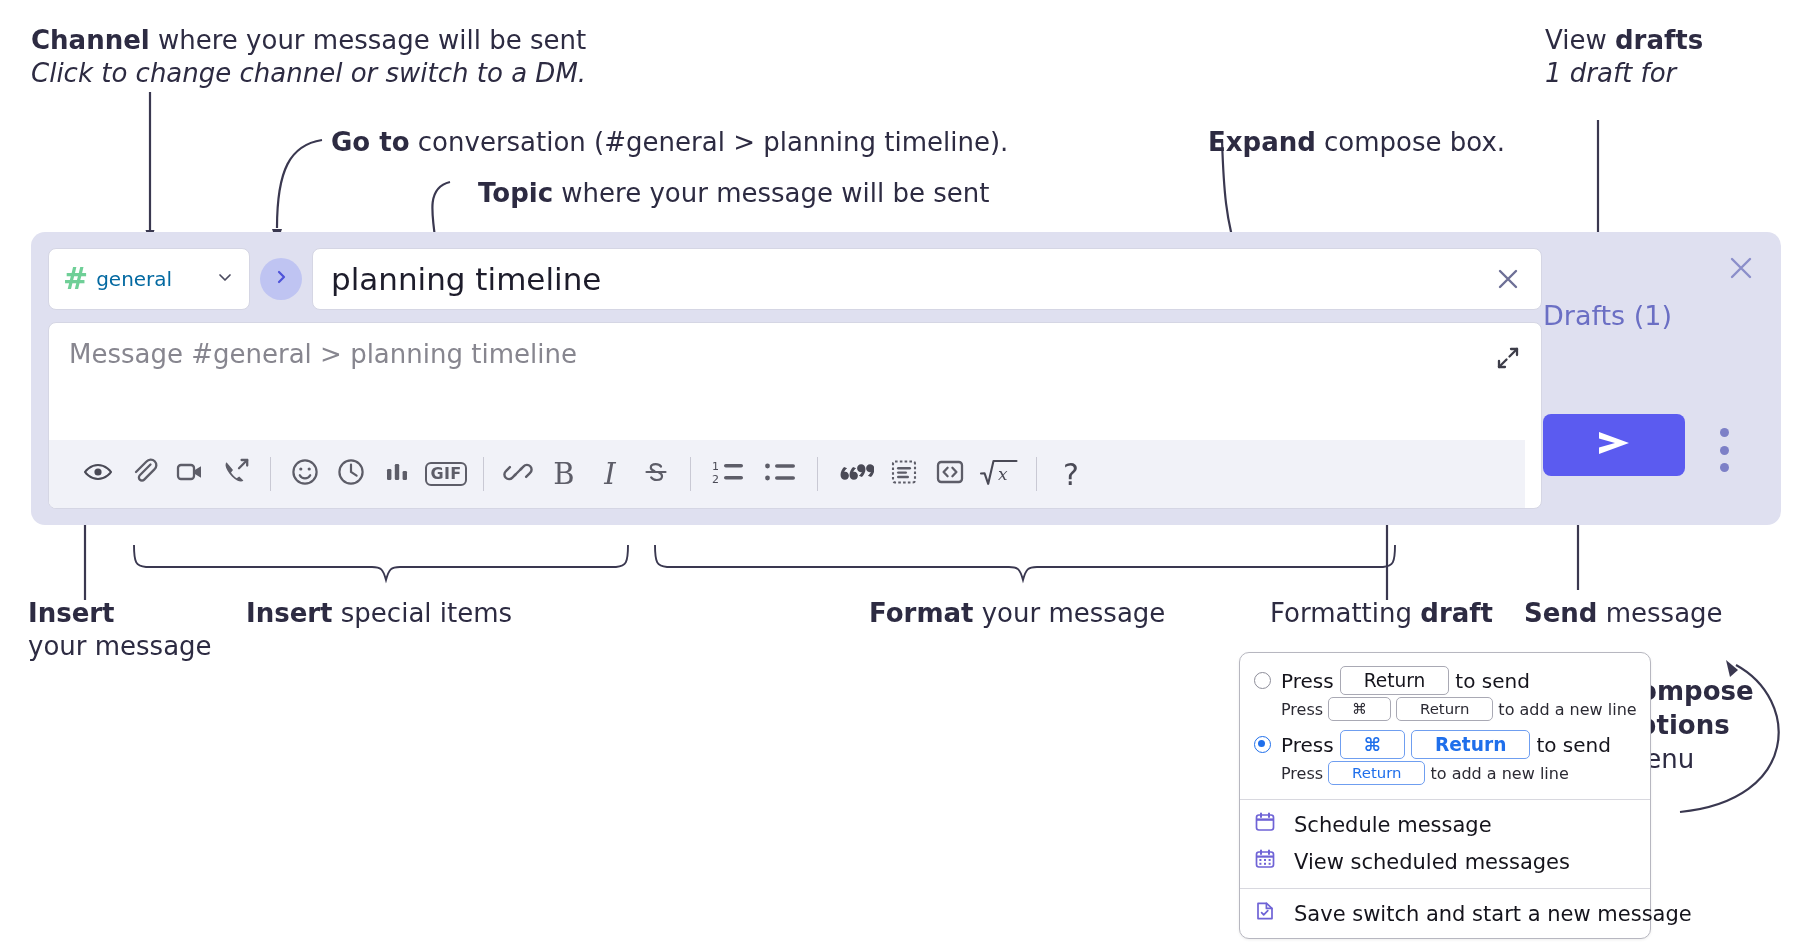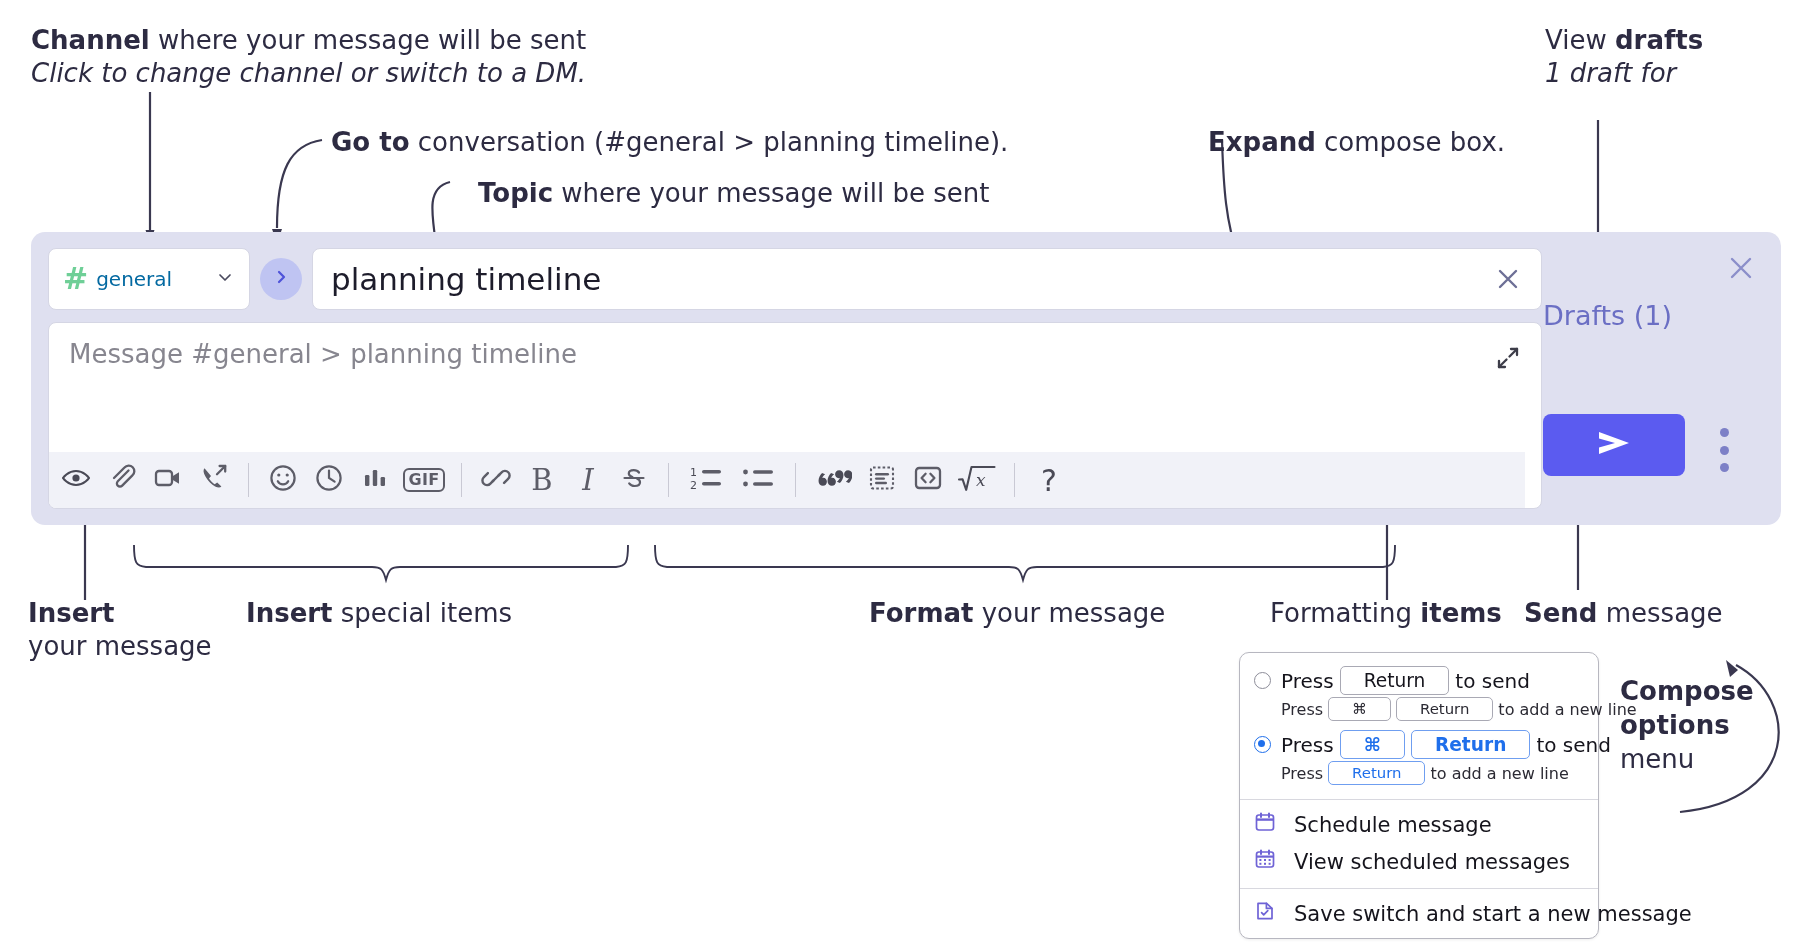--- a/index.html
+++ b/index.html
@@ -149,25 +149,25 @@
   }
   .expand-btn {
     position: absolute;
     right: 18px;
     top: 20px;
     cursor: pointer;
   }
   .toolbar {
     position: absolute;
     left: 0; right: 16px; bottom: 0;
-    height: 56px;
+    height: 68px;
     background: #f1f2f8;
     display: flex;
     align-items: center;
-    padding-left: 4px;
+    padding-left: 26px;
     box-sizing: border-box;
   }
   .tb {
     width: 46px;
     height: 46px;
     display: flex;
     align-items: center;
     justify-content: center;
     cursor: pointer;
     color: #5d5d68;
@@ -255,21 +255,21 @@
     height: 9px;
     border-radius: 50%;
     background: #7d80c7;
   }
 
   
   #popup {
     position: absolute;
     left: 1239px;
     top: 652px;
-    width: 360px;
+    width: 412px;
     background: #ffffff;
     border: 1px solid #b7b7c0;
     border-radius: 10px;
     box-sizing: border-box;
     font-family: "DejaVu Sans", sans-serif;
     padding: 10px 0 6px 0;
     box-shadow: 0 1px 3px rgba(0,0,0,0.07);
   }
   .opt-row {
     display: flex;
@@ -419,21 +419,21 @@
 
 <div class="anno" style="left:246px; top:597px;">
   <b>Insert</b><span> special items</span>
 </div>
 
 <div class="anno" style="left:869px; top:597px;">
   <b>Format</b><span> your message</span>
 </div>
 
 <div class="anno" style="left:1270px; top:597px;">
-  <span>Formatting </span><b>items</b>
+  <span>Formatting </span><b>draft</b>
 </div>
 
 <div class="anno" style="left:1524px; top:597px;">
   <b>Send</b><span> message</span>
 </div>
 
 <div class="anno" style="left:1620px; top:675px; line-height:1.3;">
   <div><b>Compose</b></div>
   <div><b>options</b></div>
   <div>menu</div>

